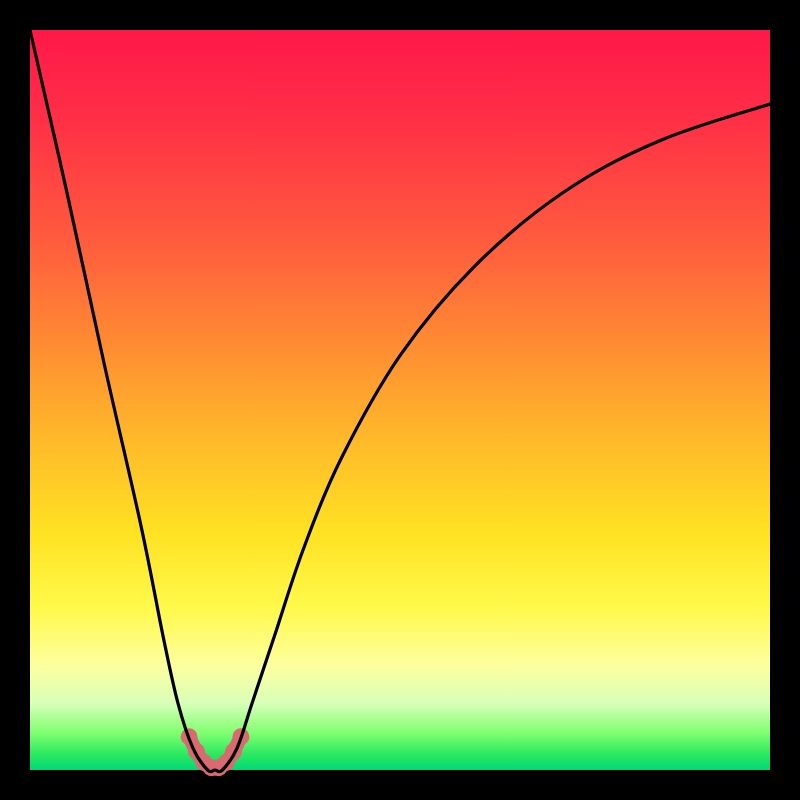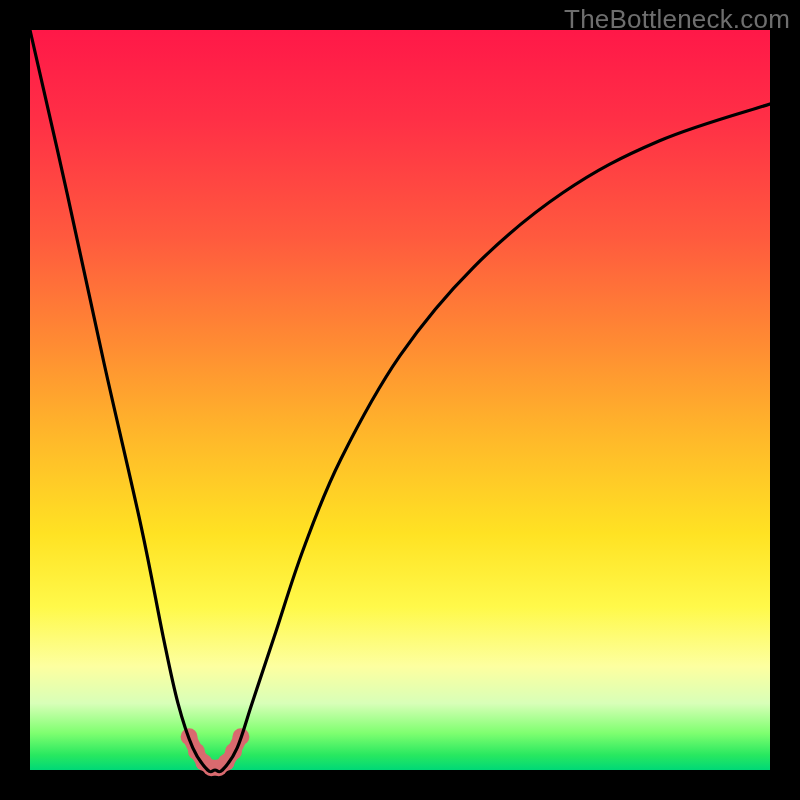--- a/index.html
+++ b/index.html
@@ -56,21 +56,20 @@
     top: 0;
     width: 740px;
     height: 740px;
     overflow: visible;
   }
 </style>
 </head>
 <body>
 
 <div class="outer">
-  <div class="watermark">TheBottleneck.com</div>
   <div class="plot">
     <svg class="curves" viewBox="0 0 740 740" preserveAspectRatio="none">
       <path id="marker-path" fill="none" stroke="#d96a6f" stroke-width="14" stroke-linecap="round" stroke-linejoin="round" d="M 159.1,706.7 C 160.432,709.364 163.836,716.838 166.5,721.5 C 169.164,726.162 171.236,729.6696000000001 173.89999999999998,732.6 C 176.56399999999996,735.5304 178.63599999999997,736.8475999999999 181.29999999999998,737.78 C 183.964,738.7124 186.036,738.7124 188.70000000000002,737.78 C 191.36400000000003,736.8475999999999 193.436,735.5304 196.10000000000002,732.6 C 198.76400000000004,729.6696000000001 200.83600000000004,726.162 203.50000000000003,721.5 C 206.16400000000002,716.838 209.56799999999998,709.364 210.89999999999998,706.7"></path>
       <g id="marker-dots">
           <circle cx="159.1" cy="706.7" r="8.5" fill="#d96a6f"></circle>
           <circle cx="166.5" cy="721.5" r="8.5" fill="#d96a6f"></circle>
           <circle cx="173.89999999999998" cy="732.6" r="8.5" fill="#d96a6f"></circle>
           <circle cx="181.29999999999998" cy="737.78" r="8.5" fill="#d96a6f"></circle>
           <circle cx="188.70000000000002" cy="737.78" r="8.5" fill="#d96a6f"></circle>
           <circle cx="196.10000000000002" cy="732.6" r="8.5" fill="#d96a6f"></circle>

